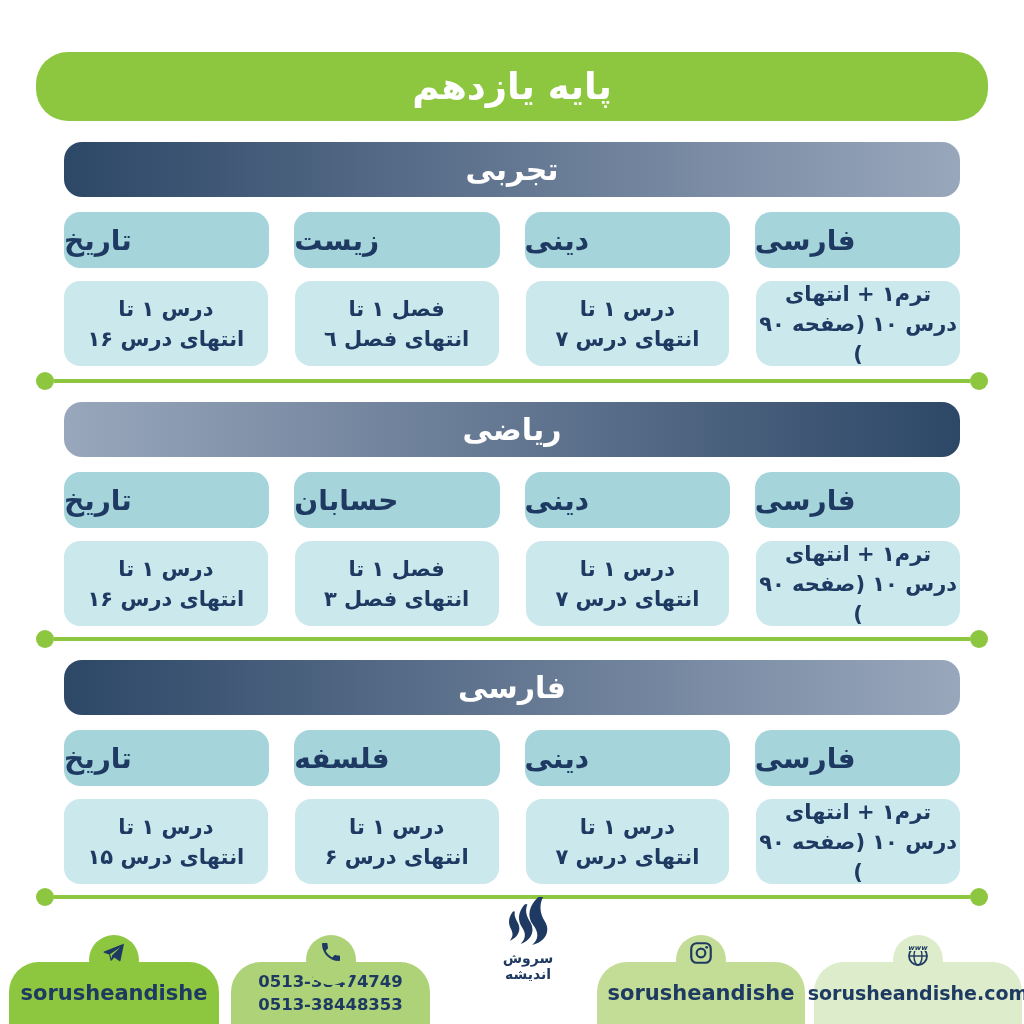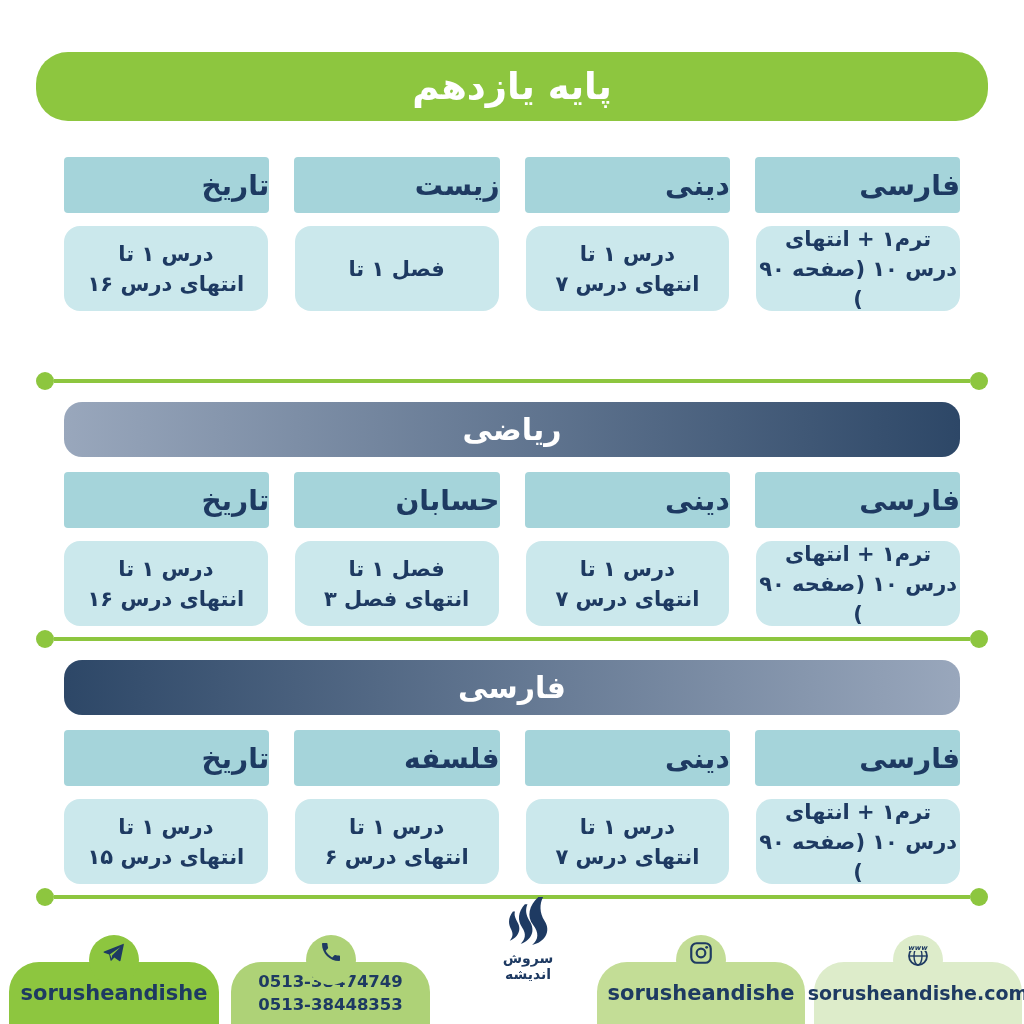--- a/index.html
+++ b/index.html
@@ -23,22 +23,22 @@
     height:55px; border-radius:18px;
     display:flex; align-items:center; justify-content:center;
   }
   .grad-ltr { background:linear-gradient(to right,#99a7bc 0%,#2d4767 100%); }
   .grad-rtl { background:linear-gradient(to right,#2d4767 0%,#99a7bc 100%); }
   .section-header span { color:#ffffff; font-size:30px; font-weight:bold; }
 
   .subject-row { display:flex; gap:25px; margin-top:15px; }
   .content-row { display:flex; gap:27px; margin-top:13px; }
   .subject-head {
-    flex:1; height:56px; background:#a5d4da; border-radius:4px;
-    display:flex; align-items:center; justify-content:flex-start;
+    flex:1; height:56px; background:#a5d4da; border-radius:16px;
+    display:flex; align-items:center; justify-content:flex-end;
   }
   .subject-head span { color:#1e3a62; font-size:28px; font-weight:bold; }
   .subject-body {
     flex:1; height:85px; background:#cbe8ec; border-radius:16px;
     display:flex; flex-direction:column; align-items:center; justify-content:center;
   }
   .subject-body div { color:#1e3a62; font-size:21px; line-height:30px; font-weight:bold; text-align:center; }
 
   
   .divider {
@@ -83,20 +83,23 @@
 </head>
 <body>
 
 <div class="page" dir="rtl">
 
   <div class="title-bar">
     <span>پایه یازدهم</span>
   </div>
 
   <div class="section sec-1">
+    <div class="section-header grad-rtl">
+      <span>تجربی</span>
+    </div>
     <div class="subject-row" dir="rtl">
       <div class="subject-head">
           <span>فارسی</span>
         </div>
       <div class="subject-head">
           <span>دینی</span>
         </div>
       <div class="subject-head">
           <span>زیست</span>
         </div>
@@ -108,20 +111,21 @@
       <div class="subject-body">
         <div>ترم۱ + انتهای</div>
         <div>درس ۱۰ (صفحه ۹۰ )</div>
       </div>
       <div class="subject-body">
         <div>درس ۱ تا</div>
         <div>انتهای درس ۷</div>
       </div>
       <div class="subject-body">
         <div>فصل ۱ تا</div>
+        <div>انتهای فصل ٦</div>
       </div>
       <div class="subject-body">
         <div>درس ۱ تا</div>
         <div>انتهای درس ۱۶</div>
       </div>
     </div>
   </div>
 
   <div class="divider div-1">
     <div class="dot"></div>

